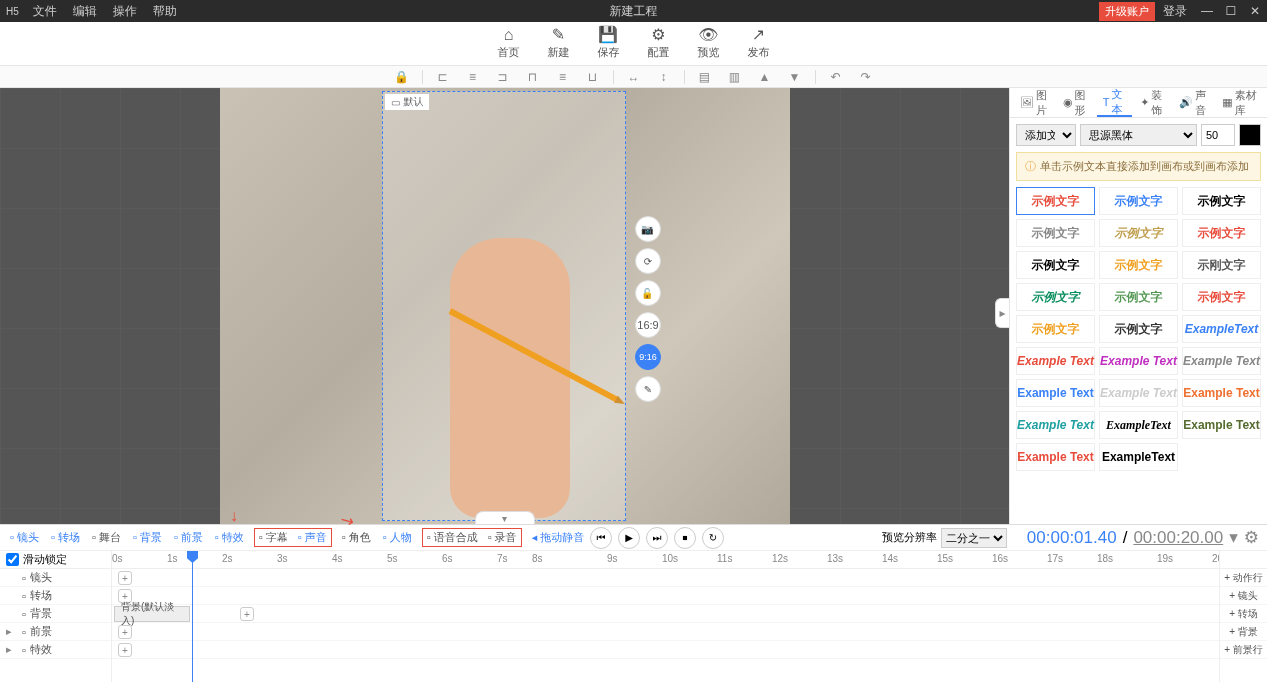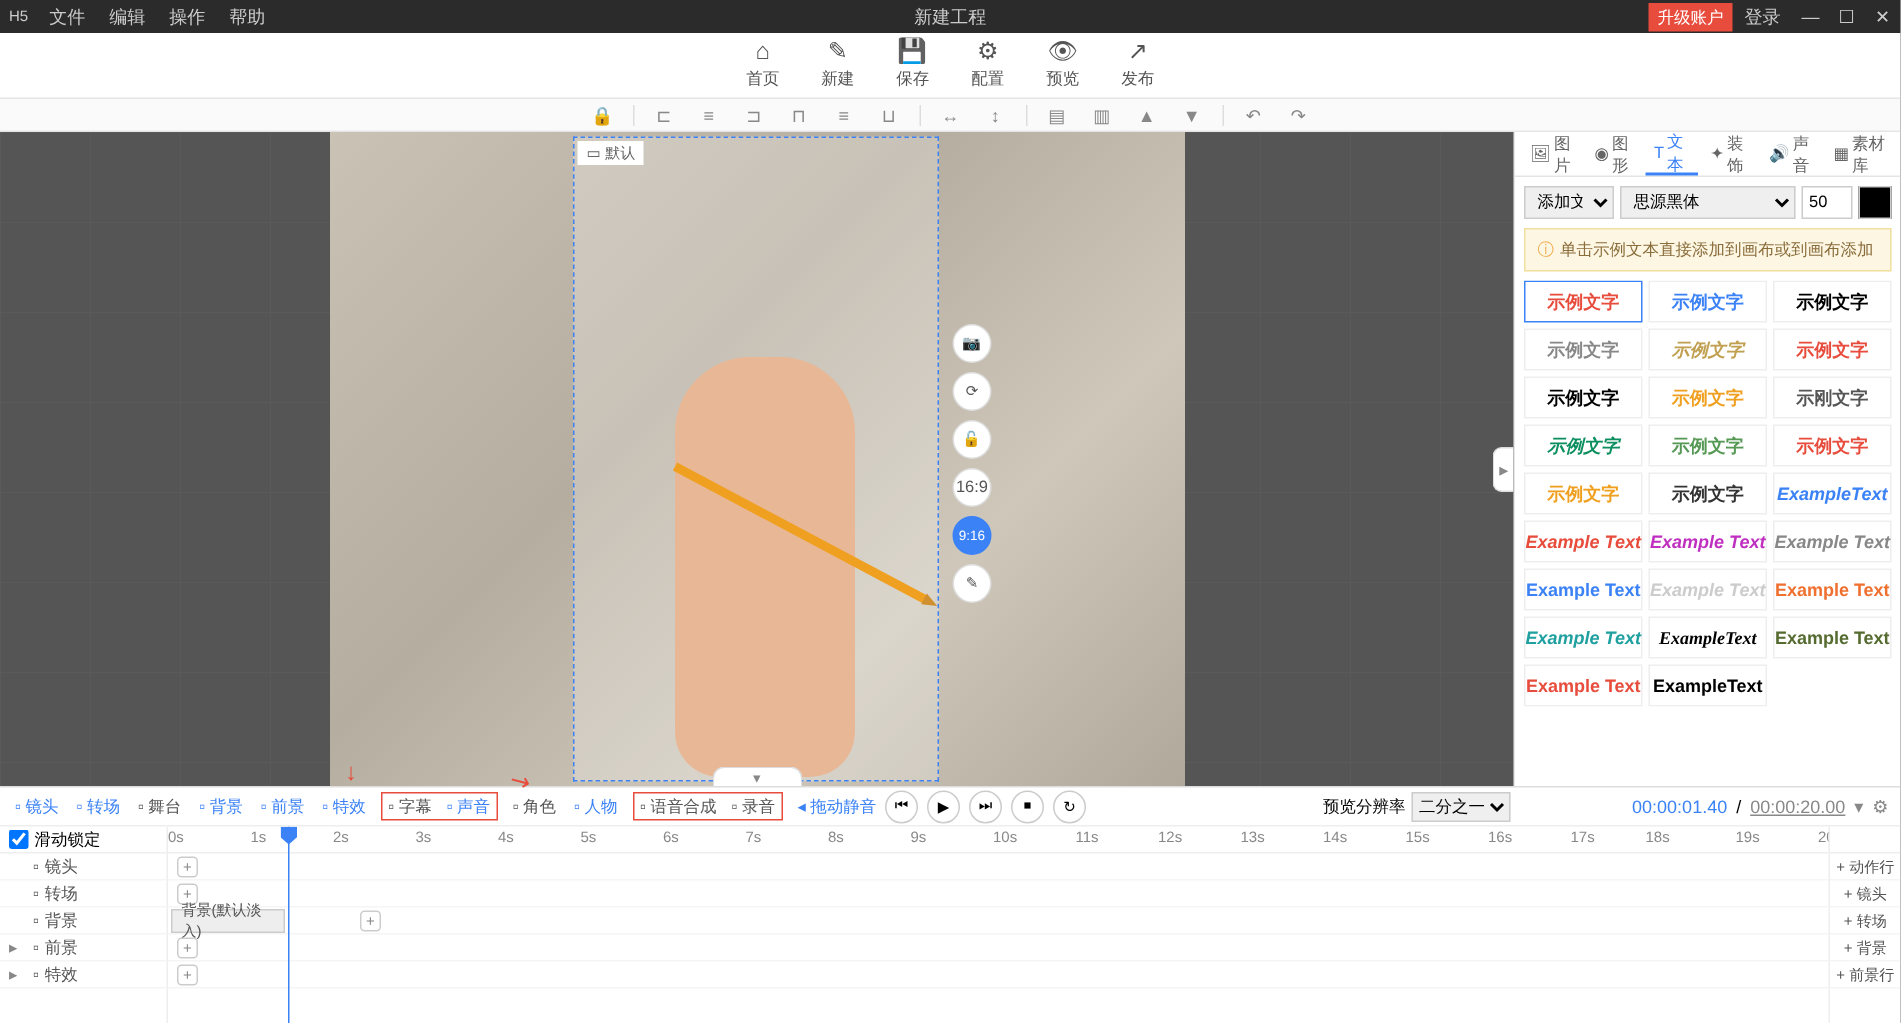--- a/index.html
+++ b/index.html
@@ -64,21 +64,21 @@
 .timeline { border-top: 1px solid #ddd; background: #fff; height: 158px; display: flex; flex-direction: column; }
 .tl-toolbar { height: 26px; display: flex; align-items: center; padding: 0 8px; gap: 8px; border-bottom: 1px solid #eee; position: relative; }
 .tl-btn { display: flex; align-items: center; gap: 3px; color: #555; cursor: pointer; font-size: 11px; padding: 0 2px; }
 .tl-btn.blue { color: #3b82f6; }
 .hl-box { border: 1px solid #e74c3c; padding: 1px 2px; display: flex; gap: 6px; }
 .arrow-red { position: absolute; color: #e74c3c; font-size: 16px; }
 .playback { position: absolute; left: 590px; display: flex; align-items: center; gap: 6px; }
 .pbtn { width: 22px; height: 22px; border: 1px solid #ccc; border-radius: 11px; display: flex; align-items: center; justify-content: center; font-size: 10px; cursor: pointer; }
 .scale-group { position: absolute; right: 260px; display: flex; align-items: center; gap: 4px; font-size: 11px; }
 .scale-group select { height: 20px; border: 1px solid #ccc; font-size: 11px; }
-.time-display { position: absolute; right: 8px; font-size: 12px; display: flex; align-items: flex-end; gap: 6px; margin-left: 28px; }
+.time-display { position: absolute; right: 8px; font-size: 17px; display: flex; align-items: flex-end; gap: 6px; margin-left: 28px; }
 .time-display .cur { color: #3b82f6; }
 .time-display .tot { color: #888; text-decoration: underline; }
 .time-display .gear { color: #888; cursor: pointer; }
 
 .tl-body { flex: 1; display: flex; overflow: hidden; }
 .tl-left { width: 112px; border-right: 1px solid #eee; }
 .tl-left .lock-row { height: 18px; display: flex; align-items: center; padding: 0 6px; gap: 4px; font-size: 11px; border-bottom: 1px solid #eee; }
 .tl-left .track-label { height: 18px; display: flex; align-items: center; padding: 0 6px; gap: 4px; font-size: 11px; border-bottom: 1px solid #f5f5f5; color: #555; }
 .tl-left .expand { width: 12px; color: #888; cursor: pointer; }
 
@@ -318,21 +318,21 @@
     <div class="tl-tracks">
       <div class="ruler" id="ruler">
           <span class="tick" style="left:0px">0s</span>
           <span class="tick" style="left:55px">1s</span>
           <span class="tick" style="left:110px">2s</span>
           <span class="tick" style="left:165px">3s</span>
           <span class="tick" style="left:220px">4s</span>
           <span class="tick" style="left:275px">5s</span>
           <span class="tick" style="left:330px">6s</span>
           <span class="tick" style="left:385px">7s</span>
-          <span class="tick" style="left:440px">8s</span>
+          <span class="tick" style="left:420px">8s</span>
           <span class="tick" style="left:495px">9s</span>
           <span class="tick" style="left:550px">10s</span>
           <span class="tick" style="left:605px">11s</span>
           <span class="tick" style="left:660px">12s</span>
           <span class="tick" style="left:715px">13s</span>
           <span class="tick" style="left:770px">14s</span>
           <span class="tick" style="left:825px">15s</span>
           <span class="tick" style="left:880px">16s</span>
           <span class="tick" style="left:935px">17s</span>
           <span class="tick" style="left:985px">18s</span>

